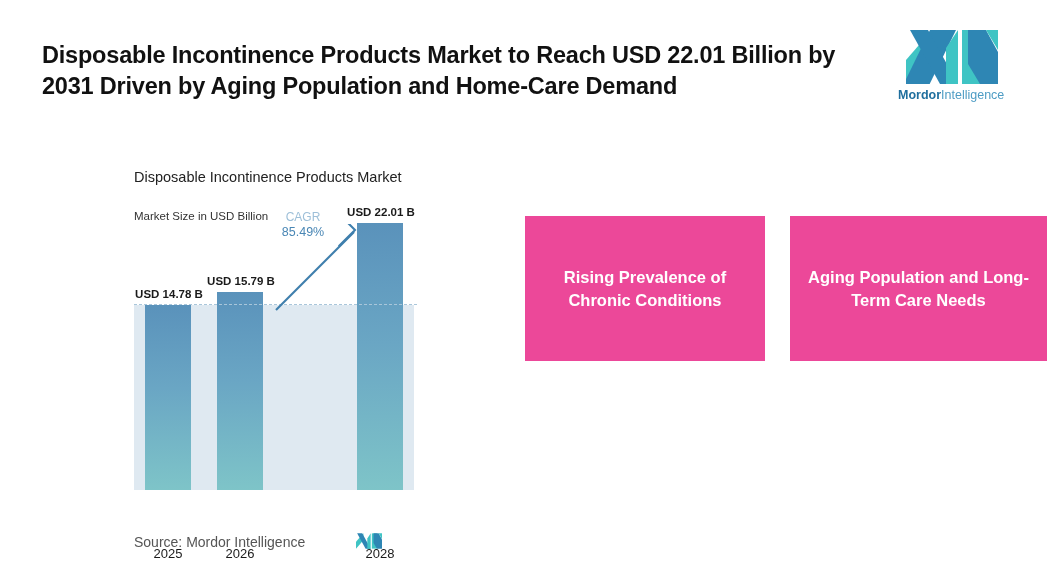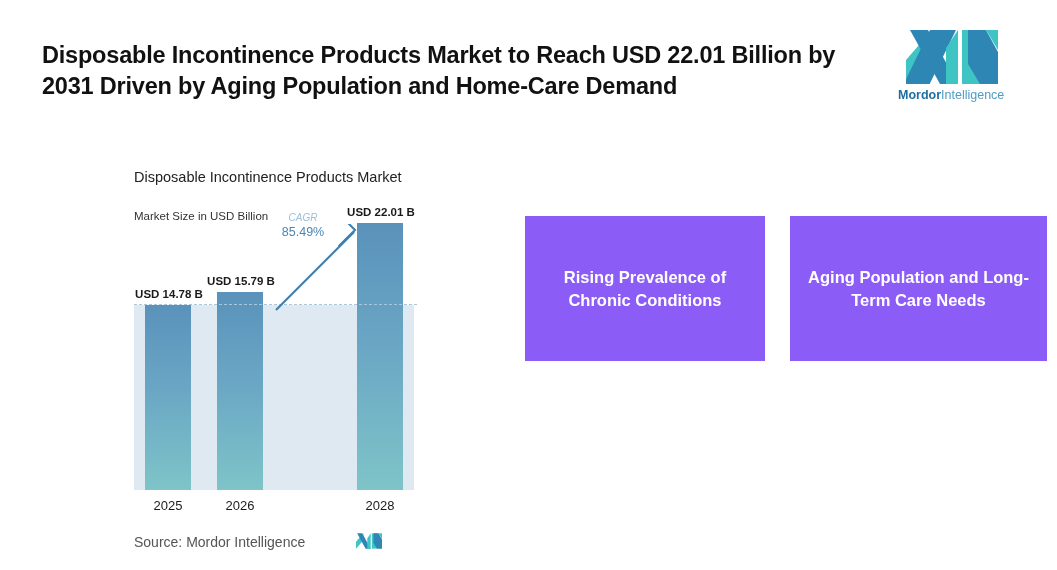--- a/index.html
+++ b/index.html
@@ -137,24 +137,23 @@
 
   #cagr-box {
     position: absolute;
     left: 138px;
     bottom: 250px;
     width: 62px;
     text-align: center;
     line-height: 15px;
   }
   #cagr-label {
-    font-size: 10px;
+    font-size: 12px;
     color: #9dbfd8;
     display: block;
-    font-style: italic;
   }
   #cagr-value {
     font-size: 12.5px;
     color: #4a87b5;
     display: block;
   }
 
   #cagr-arrow {
     position: absolute;
     left: 140px;
@@ -168,20 +167,21 @@
     top: 378px;
     width: 283px;
     height: 22px;
   }
   .x-tick {
     position: absolute;
     width: 70px;
     text-align: center;
     font-size: 13px;
     color: #1a1a1a;
+    margin-top: 48px;
   }
   #tick-2025 { left: -1px; }
   #tick-2026 { left: 71px; }
   #tick-2031 { left: 211px; }
 
   #source-row {
     position: absolute;
     left: 134px;
     top: 412px;
     width: 260px;
@@ -215,21 +215,21 @@
     left: 0;
     top: 22px;
     width: 587px;
     text-align: center;
     font-size: 20.5px;
     font-weight: bold;
     color: #111111;
   }
   .trend-card {
     position: absolute;
-    background: #8b5cf6;
+    background: #ec4899;
     display: flex;
     align-items: center;
     justify-content: center;
   }
   .trend-card-label {
     color: #ffffff;
     font-size: 16.5px;
     font-weight: bold;
     line-height: 23px;
     text-align: center;

